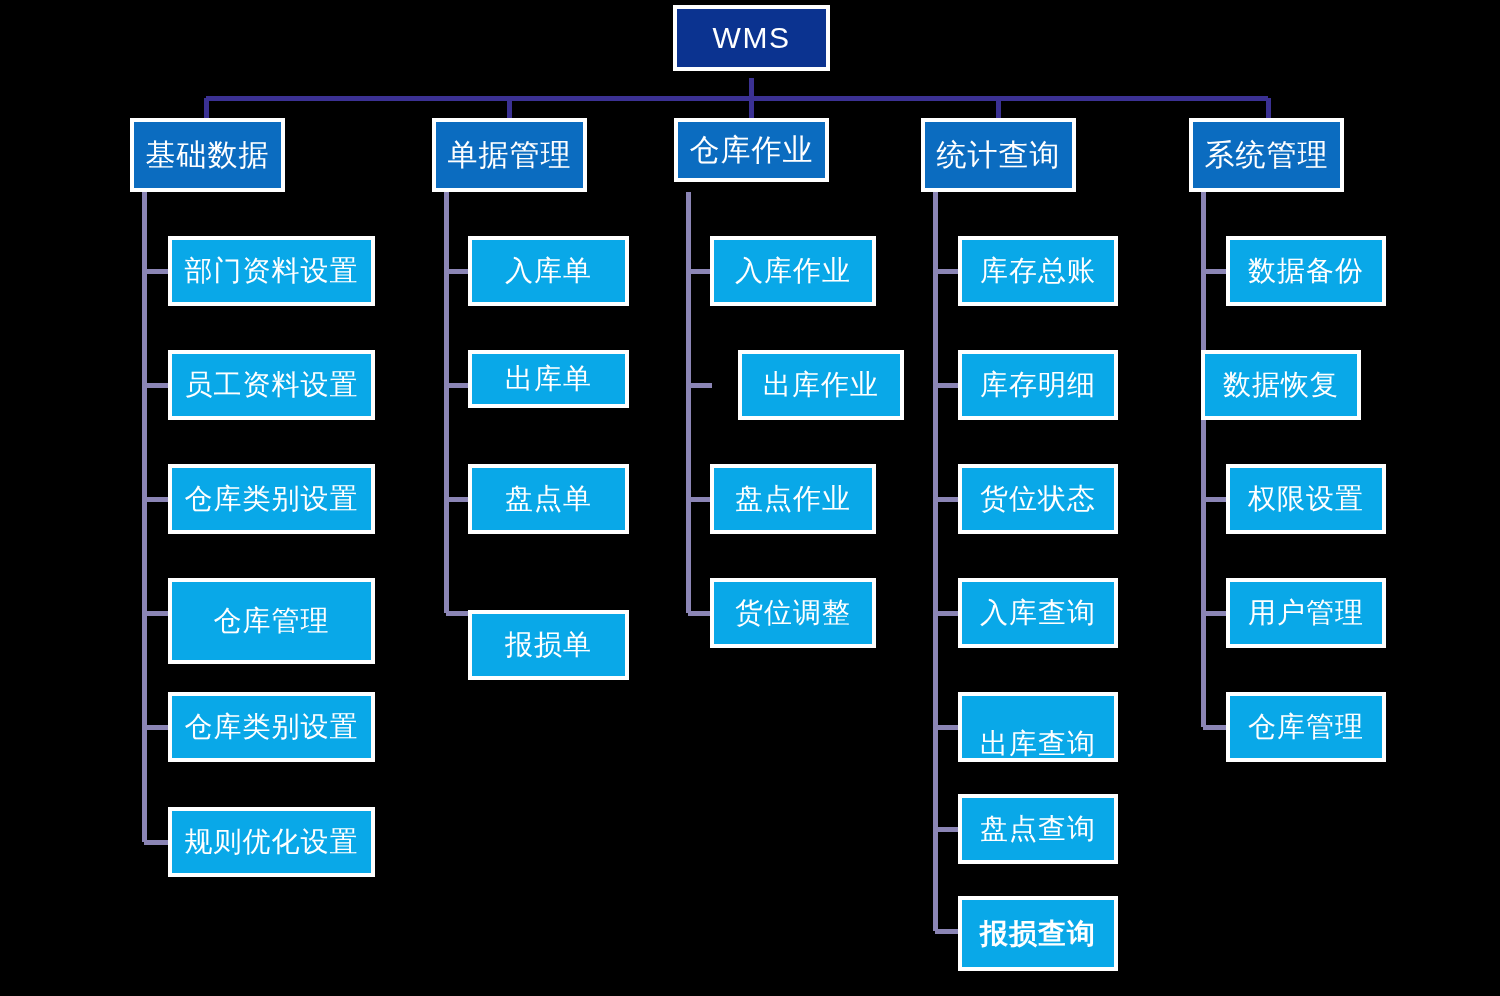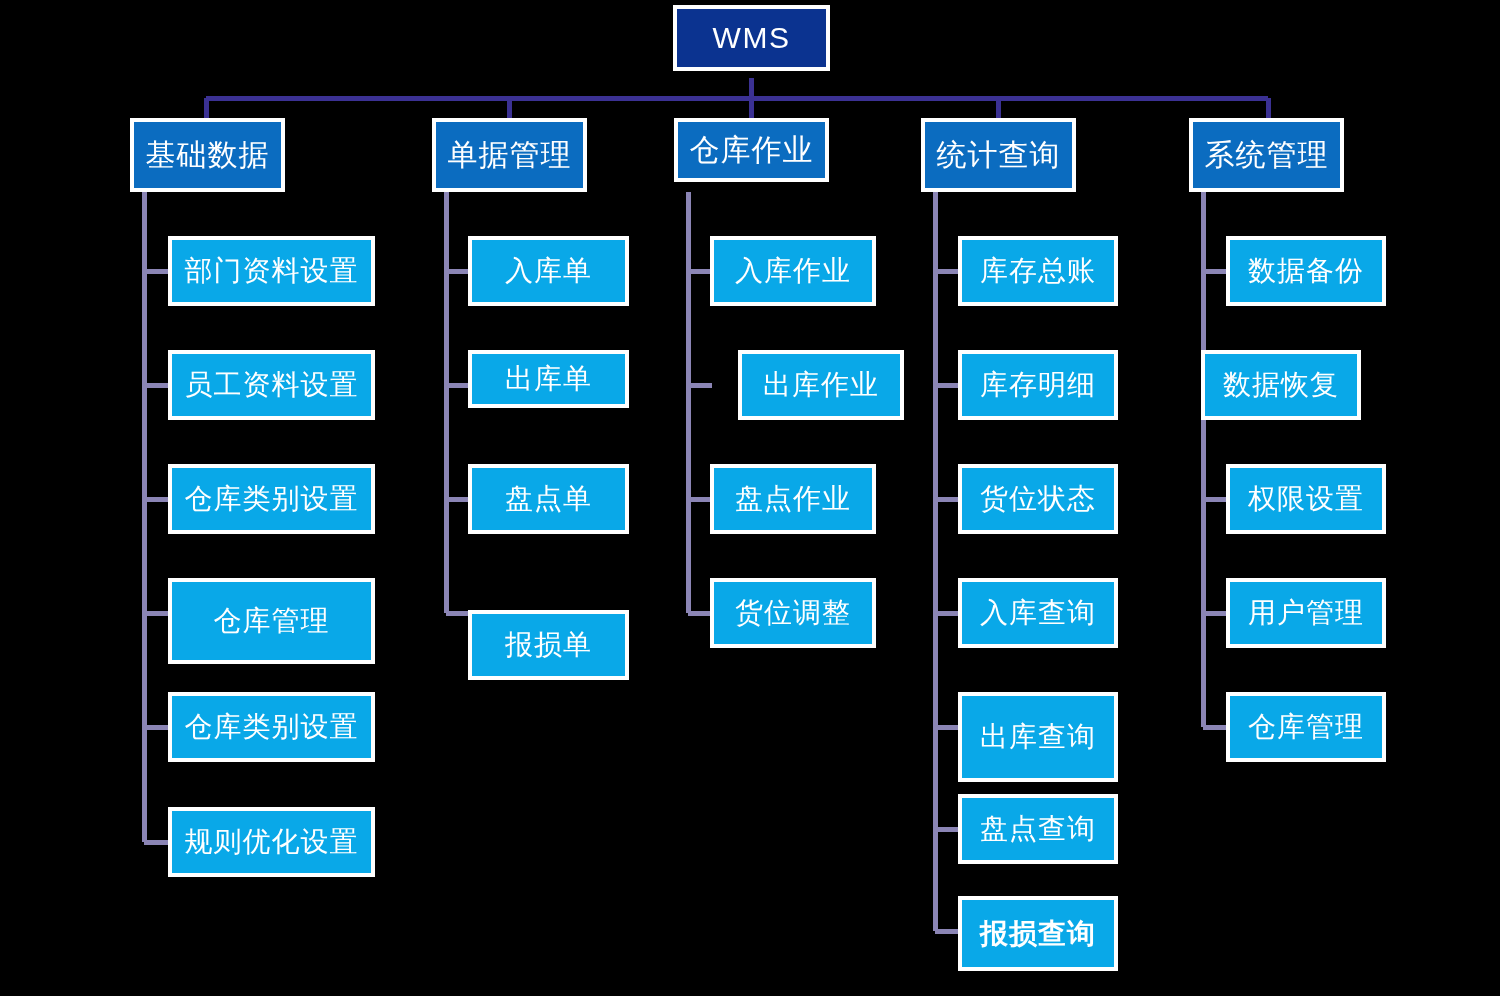--- a/index.html
+++ b/index.html
@@ -204,21 +204,21 @@
   </div>
   <div class="node leaf short" style="left:958px; top:350px; width:160px; height:70px;">
     <span>库存明细</span>
   </div>
   <div class="node leaf short" style="left:958px; top:464px; width:160px; height:70px;">
     <span>货位状态</span>
   </div>
   <div class="node leaf short" style="left:958px; top:578px; width:160px; height:70px;">
     <span>入库查询</span>
   </div>
-  <div class="node leaf short" style="left:958px; top:692px; width:160px; height:90px;">
+  <div class="node leaf short" style="left:958px; top:692px; width:160px; height:70px;align-items:flex-end;">
     <span>出库查询</span>
   </div>
   <div class="node leaf short" style="left:958px; top:794px; width:160px; height:70px;">
     <span>盘点查询</span>
   </div>
   <div class="node leaf short" style="left:958px; top:896px; width:160px; height:75px;font-weight:bold;">
     <span>报损查询</span>
   </div>
 
   <div class="node leaf short" style="left:1226px; top:236px; width:160px; height:70px;">

